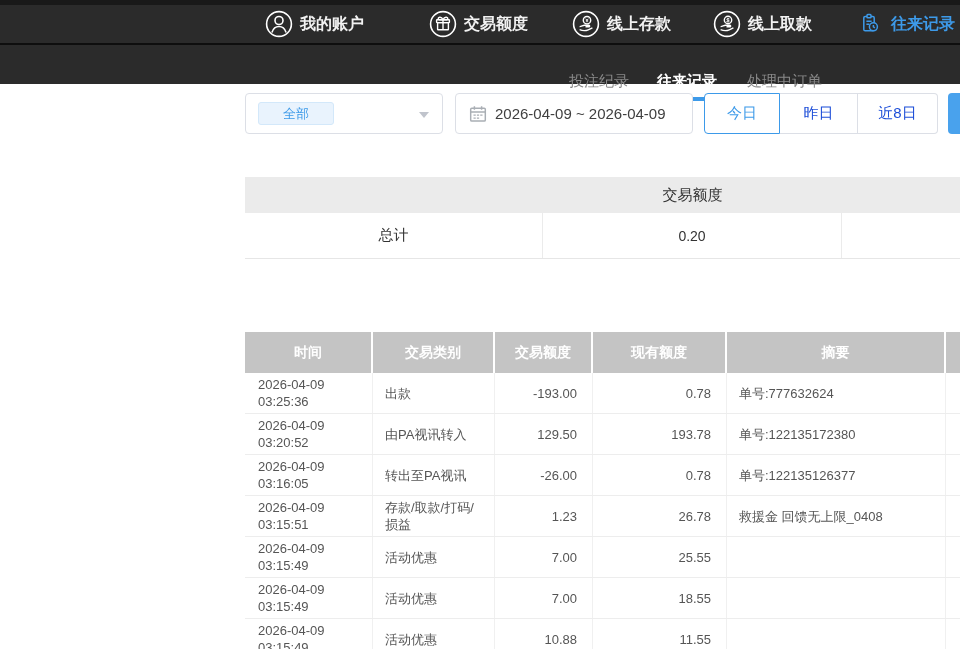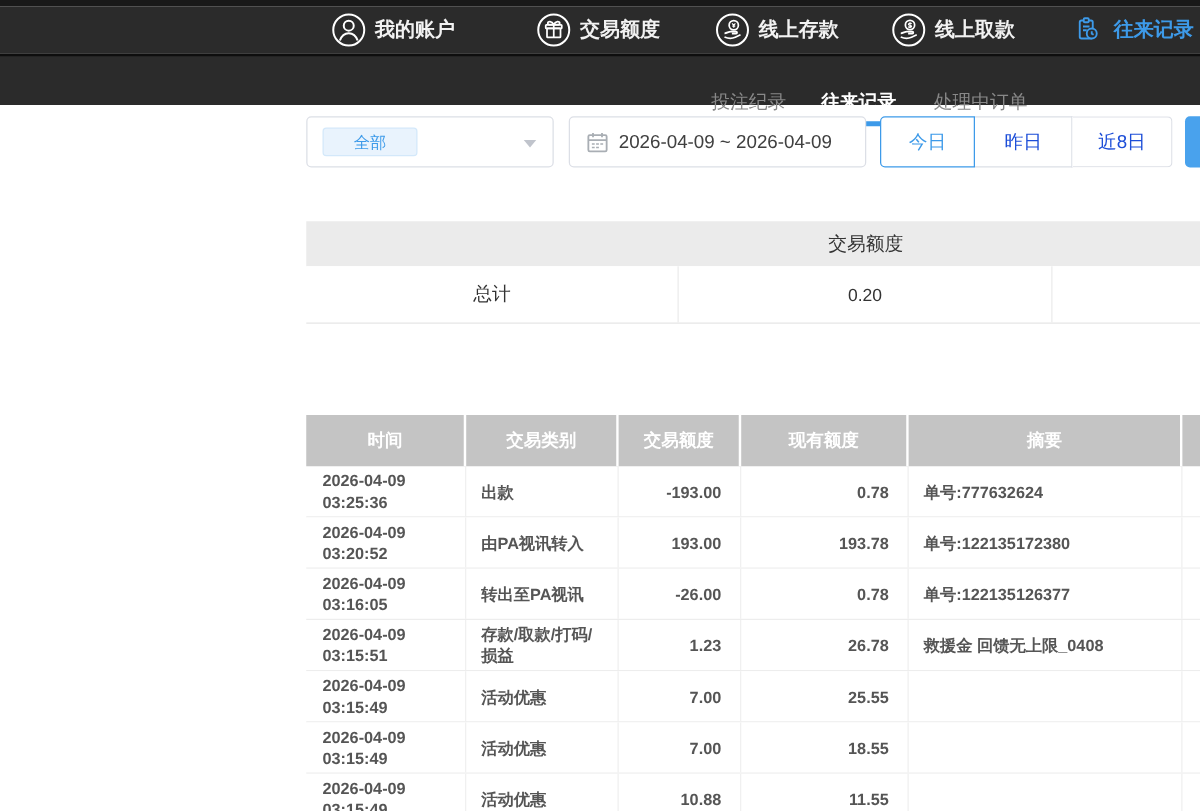--- a/index.html
+++ b/index.html
@@ -46,21 +46,21 @@
   .s-c2{width:299px;}
   .s-c3{flex:1;}
   .s-row .s-c1,.s-row .s-c2{border-right:1px solid #ebebeb;}
   .s-row .s-c2{font-size:14px;}
   
   .table{position:absolute;top:332px;left:245px;width:715px;}
   .thead{display:flex;height:41px;}
   .th{box-sizing:border-box;background:var(--thead-bg);border-right:2px solid #fff;
     display:flex;align-items:center;justify-content:center;color:#fff;font-size:14px;font-weight:bold;}
   .th:last-child{border-right:none;}
-  .trow{display:flex;min-height:40px;border-bottom:1px solid #ededed;background:#fff;font-weight:bold;}
+  .trow{display:flex;min-height:40px;border-bottom:1px solid #ededed;background:#fff;}
   .td{box-sizing:border-box;border-right:1px solid #f0f0f0;display:flex;align-items:center;
     font-size:13px;color:#555;line-height:17px;}
   .td:last-child{border-right:none;}
   .c0{width:128px;padding-left:13px;}
   .c1{width:122px;padding-left:12px;padding-right:8px;}
   .c2{width:98px;justify-content:flex-end;padding-right:15px;}
   .c3{width:134px;justify-content:flex-end;padding-right:15px;}
   .c4{width:219px;padding-left:12px;padding-right:6px;text-align:center;}
   .c5{flex:1;}
   .th.c0,.th.c1,.th.c2,.th.c3,.th.c4{padding:0;justify-content:center;}
@@ -209,21 +209,21 @@
           <div class="td c5"></div>
         </div>
         <div class="trow">
           <div class="td c0">
             <span>2026-04-09 03:20:52</span>
           </div>
           <div class="td c1">
             <span>由PA视讯转入</span>
           </div>
           <div class="td c2">
-            <span>193.00</span>
+            <span>129.50</span>
           </div>
           <div class="td c3">
             <span>193.78</span>
           </div>
           <div class="td c4">
             <span>单号:122135172380</span>
           </div>
           <div class="td c5"></div>
         </div>
         <div class="trow">

